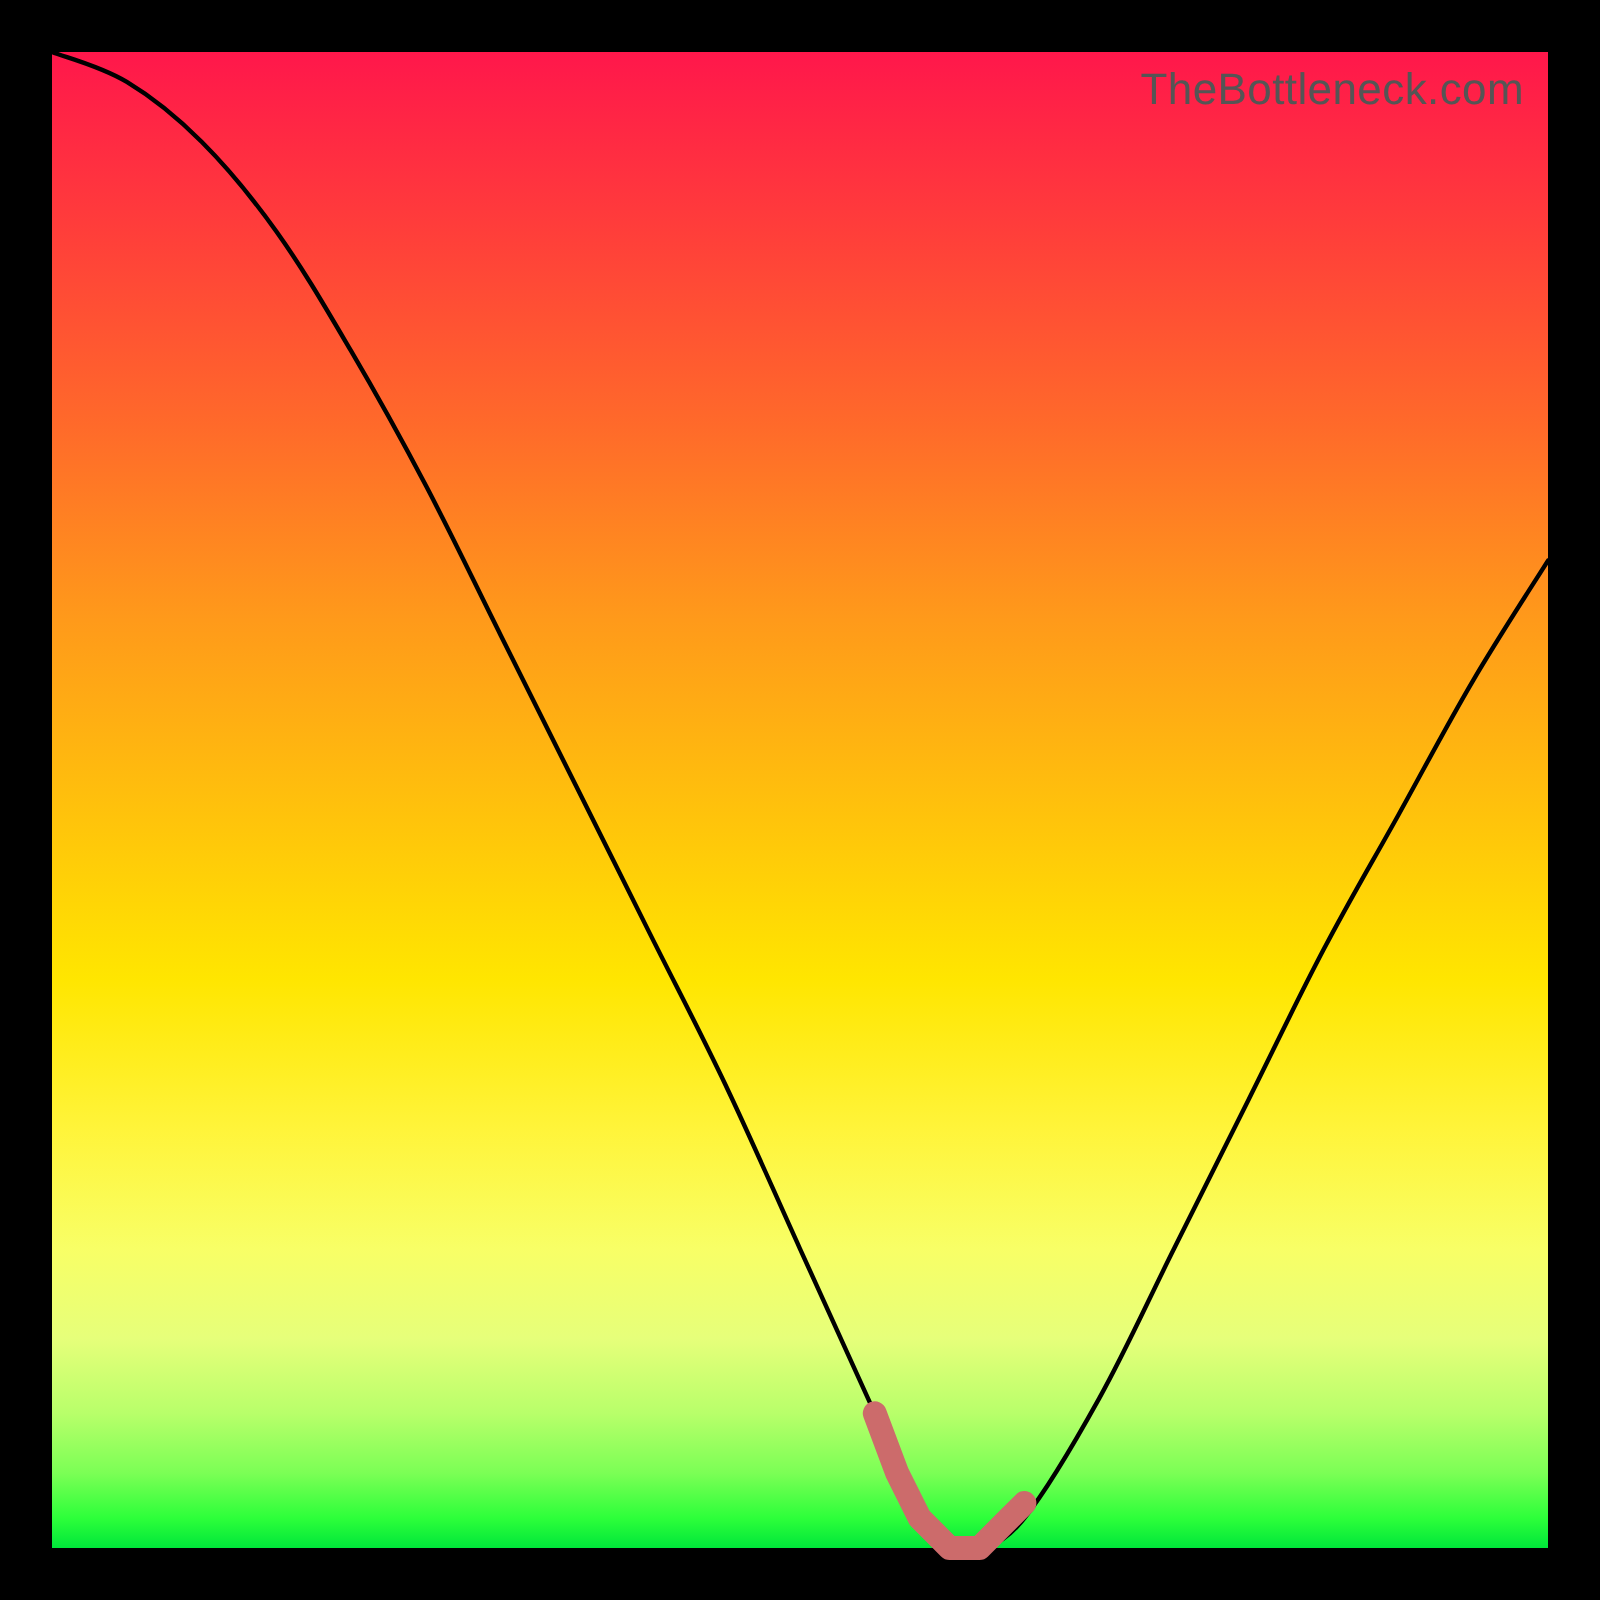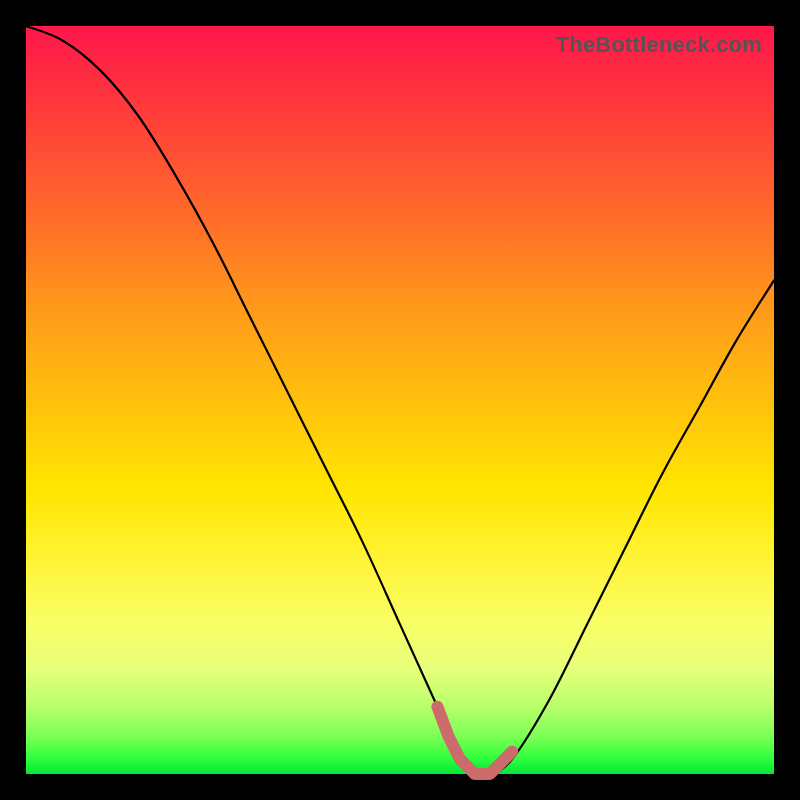--- a/index.html
+++ b/index.html
@@ -37,21 +37,21 @@
       #7bff55 95%,
       #2dff3a 98%,
       #00e63a 100%);
   }
   .watermark {
     position: absolute;
     top: 6px;
     right: 12px;
     color: #555;
     font-size: 22px;
-    font-weight: 700;
+    font-weight: 400;
     letter-spacing: 0.2px;
     user-select: none;
   }
   svg.overlay {
     position: absolute;
     left: 0;
     top: 0;
     width: 748px;
     height: 748px;
     overflow: visible;

